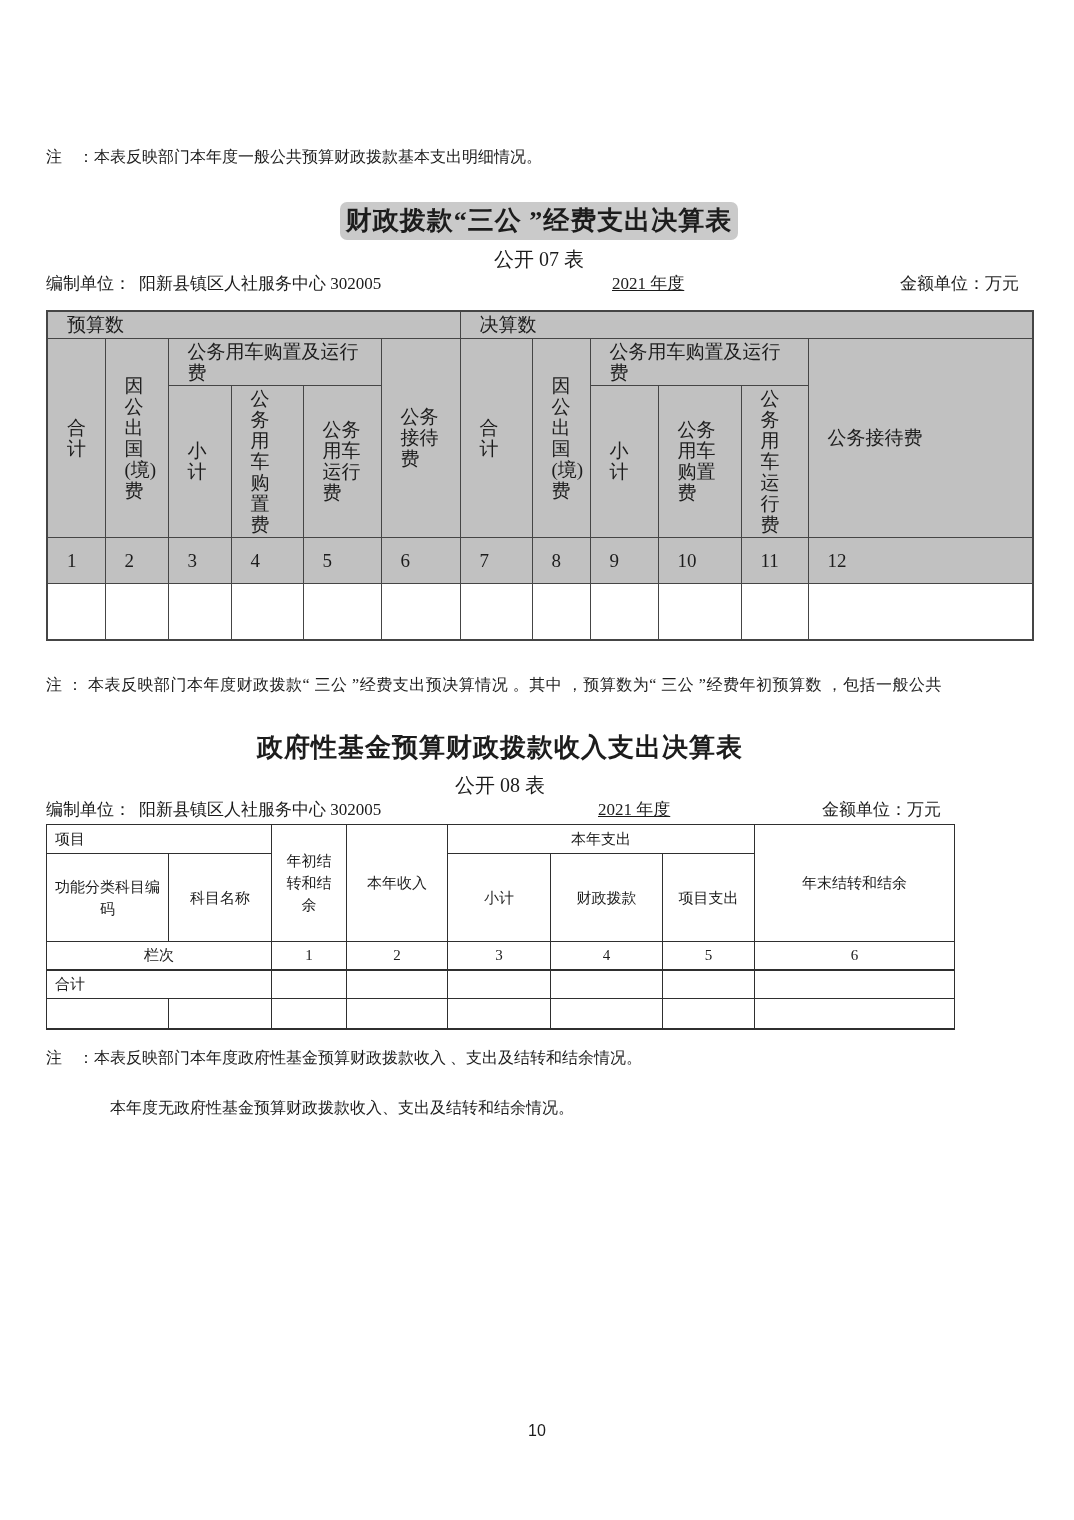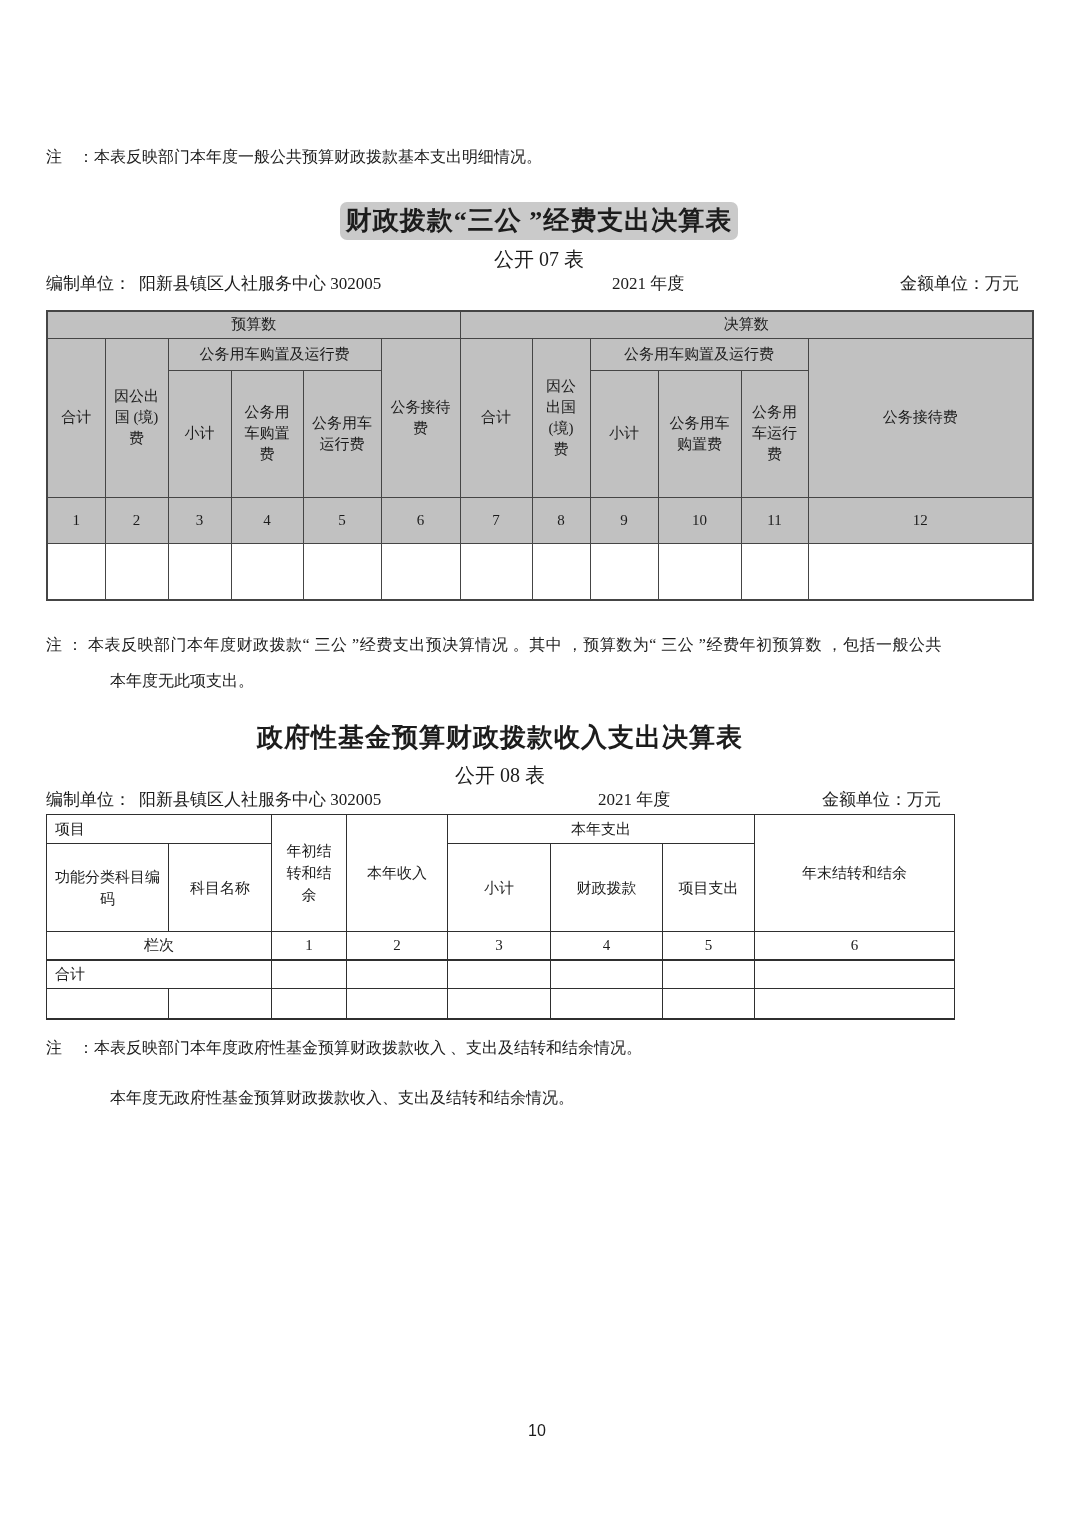--- a/index.html
+++ b/index.html
@@ -41,36 +41,35 @@
     font-size: 26px;
     line-height: 36px;
     letter-spacing: 1px;
     margin-top: 28px;
   }
 
   .sheet-label { text-align: center; font-size: 20px; line-height: 22px; margin-top: 8px; }
   .meta-row { position: relative; font-size: 17px; line-height: 24px; height: 24px; margin-top: 2px; }
   .meta-unit-label { display: inline-block; }
   .meta-unit-name { display: inline-block; margin-left: 8px; }
-  .meta-year { position: absolute; top: 0; }
+  .meta-year { position: absolute; top: 0; text-decoration: underline; }
   .sec1 .meta-year { left: 566px; }
   .sec2 .meta-year { left: 552px; }
   .meta-amount { position: absolute; right: 13px; top: 0; }
 
   table { border-collapse: collapse; table-layout: fixed; }
 
   
   .t07 { width: 986px; margin-top: 14px; border: 2px solid var(--border-dark); }
   .t07 td {
     border: 1px solid var(--border-dark);
-    text-align: center;
     vertical-align: middle;
-    font-size: 15px;
+    font-size: 19px;
     line-height: 21px;
-    padding: 2px 8px;
+    padding: 2px 19px;
     overflow: hidden;
   }
   .t07 td.hd { background: var(--header-bg); }
   .t07 .r1 td { height: 27px; }
   .t07 .r2 td { height: 32px; }
   .t07 .r3 td { height: 127px; }
   .t07 .rnum td { height: 46px; }
   .t07 .rblank td { height: 57px; background: #ffffff; }
 
   
@@ -190,21 +189,20 @@
         <td></td>
         <td></td>
         <td></td>
       </tr>
     </tbody>
       </table>
 
     <div class="note-block">
       <div class="nline">注 ：  本表反映部门本年度财政拨款“ 三公  ”经费支出预决算情况  。其中 ，预算数为“ 三公  ”经费年初预算数 ，包括一般公共</div>
     </div>
-    <div class="indent-note">本年度无此项支出。</div>
   </div>
 
   <div class="sec2">
     <div class="table-title2">政府性基金预算财政拨款收入支出决算表</div>
     <div class="sheet-label">公开 08 表</div>
     <div class="meta-row">
       <span class="meta-unit-label">编制单位：</span><span class="meta-unit-name">阳新县镇区人社服务中心  302005</span>
       <span class="meta-year">2021  年度</span>
       <span class="meta-amount">金额单位：万元</span>
     </div>

